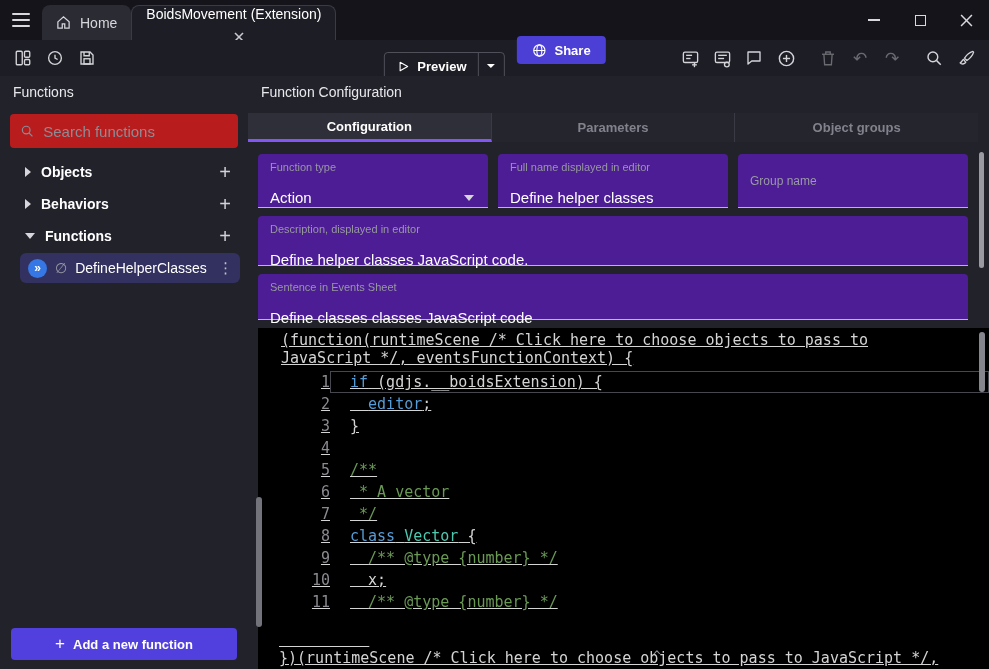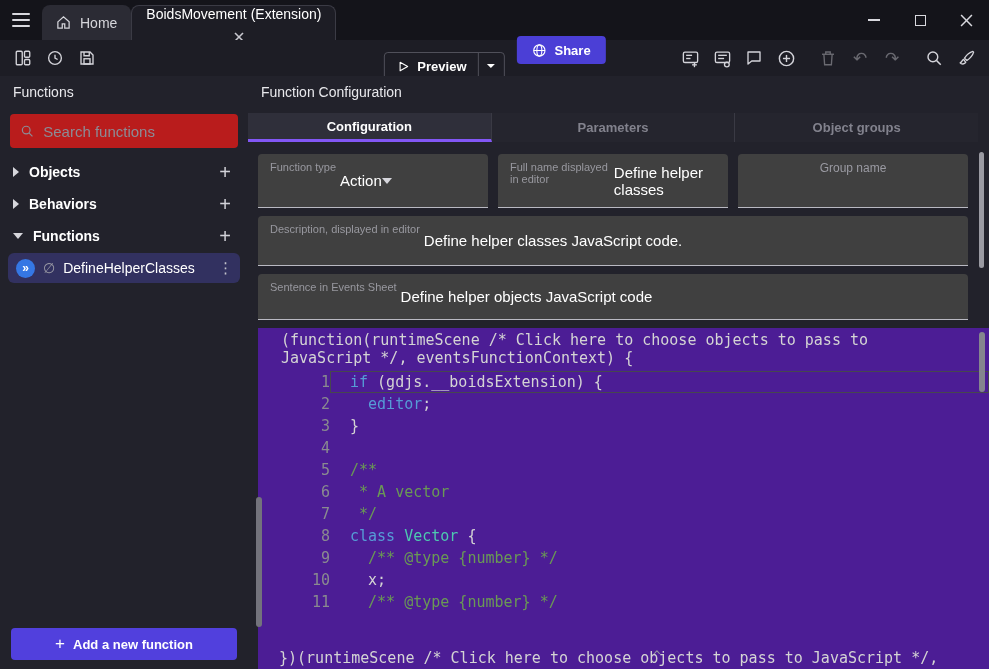--- a/index.html
+++ b/index.html
@@ -37,21 +37,21 @@
 
   
   .body { flex:1; display:flex; min-height:0; }
 
   
   .sidebar { width:248px; background:#22222b; display:flex; flex-direction:column; flex:0 0 auto; }
   .panel-header { height:32px; padding:0 13px; display:flex; align-items:center; font-size:14px; color:#e8e8ec; flex:0 0 auto; }
   .search-box { margin:6px 10px 8px 10px; height:34px; background:#b91c1c; border-radius:4px; display:flex; align-items:center; gap:9px; padding:0 10px; flex:0 0 auto; }
   .search-box input { background:transparent; border:none; outline:none; color:#e8e8ec; font-size:15px; width:100%; font-family:"Liberation Sans", sans-serif; }
   .search-box input::placeholder { color:#8c8c96; }
-  .tree { flex:1; overflow:hidden; }
+  .tree { flex:1; overflow:hidden;margin-left:12px; }
   .tree-row { height:32px; display:flex; align-items:center; gap:10px; padding:0 13px; cursor:pointer; }
   .tree-row .label { font-weight:bold; font-size:14px; color:#fff; flex:1; }
   .tri-right { width:0; height:0; border-top:5px solid transparent; border-bottom:5px solid transparent; border-left:6px solid #d6d6dc; }
   .tri-down { width:0; height:0; border-left:5px solid transparent; border-right:5px solid transparent; border-top:6px solid #d6d6dc; }
   .plus-btn { font-size:20px; font-weight:400; color:#d2d2d9; width:20px; text-align:center; cursor:pointer; line-height:1; }
   .fn-row { height:30px; margin:1px 8px; background:#323160; border-radius:6px; display:flex; align-items:center; gap:8px; padding:0 8px; cursor:pointer; }
   .fn-badge { width:19px; height:19px; border-radius:50%; background:#3577e4; color:#fff; font-size:12px; font-weight:bold; display:flex; align-items:center; justify-content:center; flex:0 0 auto; }
   .fn-null { color:#9a9aa5; font-size:14px; }
   .fn-name { font-size:14px; color:#fff; flex:1; white-space:nowrap; overflow:hidden; }
   .kebab { color:#c2c2cb; font-size:15px; width:14px; text-align:center; cursor:pointer; }
@@ -59,32 +59,32 @@
   .btn-add-fn .plus-glyph { font-size:17px; font-weight:400; }
 
   
   .main { flex:1; background:#22222b; display:flex; flex-direction:column; position:relative; min-width:0; }
   .cfg-tabs { display:flex; height:29px; margin:5px 11px 0 0; flex:0 0 auto; }
   .cfg-tab { flex:1; display:flex; align-items:center; justify-content:center; font-size:13px; font-weight:bold; color:#82828d; background:#25252e; border-right:1px solid #3a3a44; cursor:pointer; }
   .cfg-tab:last-child { border-right:none; }
   .cfg-tab.active { background:#2f2f3a; color:#fff; border-bottom:3px solid #8257f5; }
   .form { padding:12px 21px 8px 10px; display:flex; flex-direction:column; gap:8px; flex:0 0 auto; }
   .form-row { display:flex; gap:10px; }
-  .field { background:#404040; border-bottom:1px solid #b9b9c2; border-radius:4px 4px 0 0; padding:7px 12px; display:flex; flex-direction:row; gap:4px; cursor:text; }
+  .field { background:#4c1d95; border-bottom:1px solid #b9b9c2; border-radius:4px 4px 0 0; padding:7px 12px; display:flex; flex-direction:column; gap:16px; cursor:text; }
   .field .flabel { font-size:11px; color:#98989f; }
   .field .fvalue { font-size:15px; color:#ffffff; display:flex; align-items:center; justify-content:space-between; }
   .f-type, .f-name, .f-group { flex:1; height:54px; }
   .f-group { justify-content:center; }
   .f-group .fplaceholder { font-size:12px; color:#9a9aa2; }
   .f-desc { height:50px; }
   .f-sentence { height:46px; }
   .select-arrow { width:0; height:0; border-left:5px solid transparent; border-right:5px solid transparent; border-top:6px solid #d6d6dc; margin-right:2px; }
 
   
-  .code-editor { flex:1; margin-left:10px; background:#4c1d95; font-family:"DejaVu Sans Mono", monospace; font-size:15px; color:#d4d4d4; position:relative; overflow:hidden; padding-top:3px; min-height:0; }
+  .code-editor { flex:1; margin-left:10px; background:#000000; font-family:"DejaVu Sans Mono", monospace; font-size:15px; color:#d4d4d4; position:relative; overflow:hidden; padding-top:3px; min-height:0;text-decoration:underline; }
   .code-header div { padding-left:23px; line-height:18px; white-space:pre; }
   .code-lines { margin-top:4px; }
   .code-line { display:flex; height:22px; line-height:22px; }
   .line-num { width:72px; text-align:right; color:#8a8a90; flex:0 0 auto; }
   .line-content { flex:1; padding-left:20px; white-space:pre; }
   .code-line.current .line-content { box-shadow:inset 0 0 0 1px #47474f; }
   .tok-kw { color:#569cd6; }
   .tok-cm { color:#6a9955; }
   .tok-ty { color:#4ec9b0; }
   .tok-pl { color:#d4d4d4; }
@@ -323,21 +323,21 @@
         </div>
         <div class="field f-desc">
           <div class="flabel">Description, displayed in editor</div>
           <div class="fvalue">
               <span>Define helper classes JavaScript code.</span>
             </div>
         </div>
         <div class="field f-sentence">
           <div class="flabel">Sentence in Events Sheet</div>
           <div class="fvalue">
-              <span>Define helper objects JavaScript code</span>
+              <span>Define classes classes JavaScript code</span>
             </div>
         </div>
       </div>
 
       <div class="code-editor">
         <div class="code-header">
           <div>(function(runtimeScene /* Click here to choose objects to pass to</div>
           <div>JavaScript */, eventsFunctionContext) {</div>
         </div>
         <div class="code-lines">

